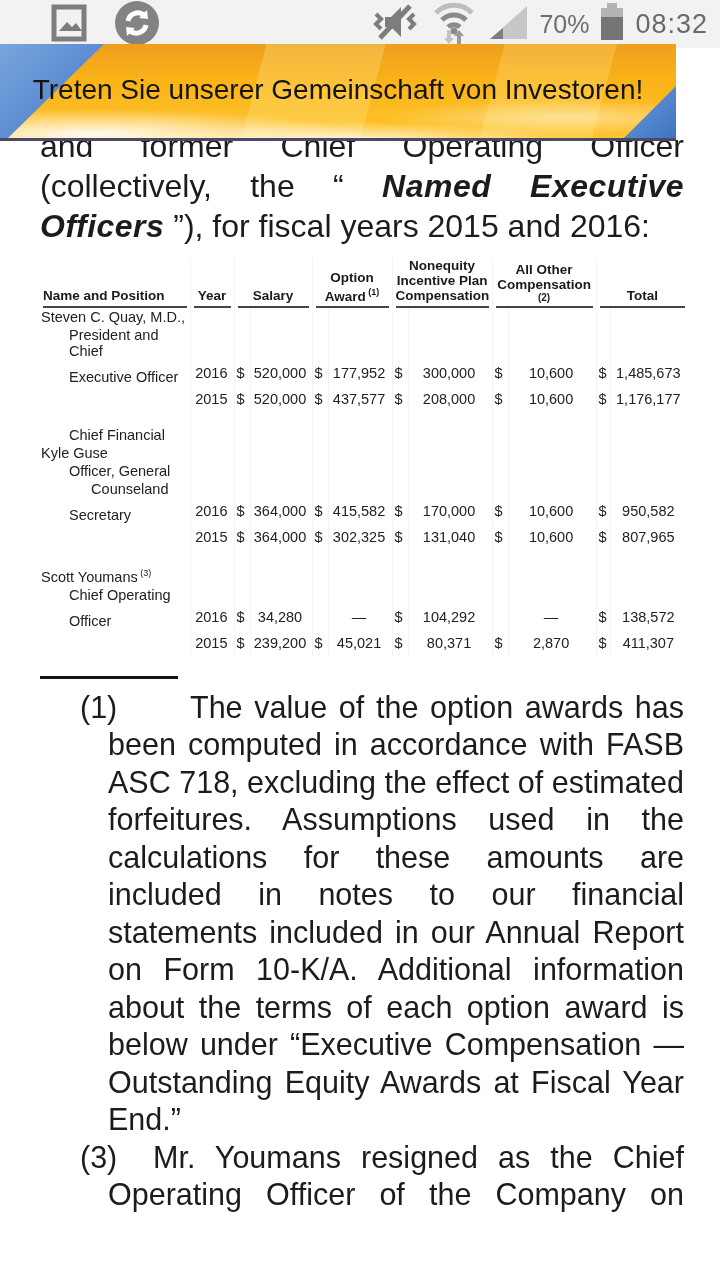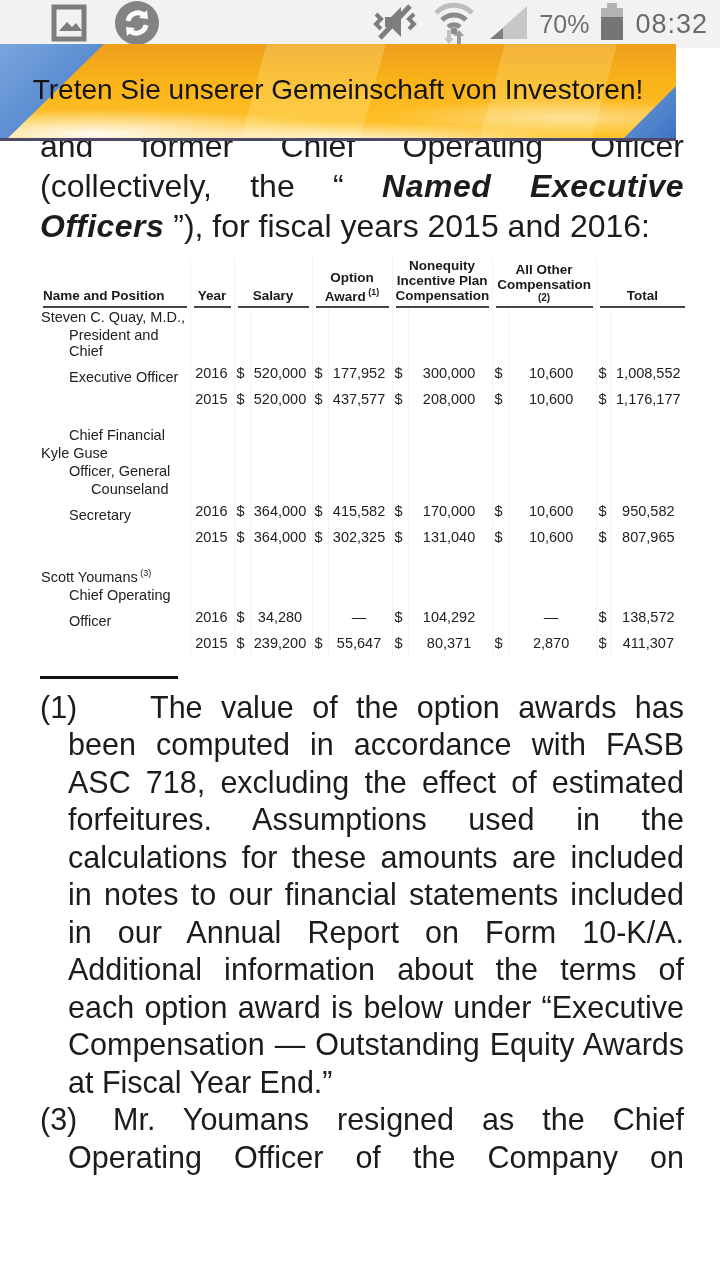--- a/index.html
+++ b/index.html
@@ -56,21 +56,21 @@
   .nc .ind{padding-left:28px;}
   .nc .split{display:flex;justify-content:flex-end;padding-left:28px;padding-right:20px;}
   .yr{text-align:right;padding:5px 6px 5px 0;vertical-align:bottom;}
   .md{text-align:left;padding:5px 0 5px 2px;vertical-align:bottom;}
   .ma{text-align:center;padding:5px 2px 5px 0;vertical-align:bottom;margin-top:18px;}
   tr.spacer td{height:12px;}
 
   
   .fn-divider{width:138px;height:3px;background:#141414;margin:20px 0 10px 0;}
   .footnotes{font-size:30.5px;line-height:37.5px;color:#1c1c1c;}
-  .footnote{text-align:justify;padding-left:28px;text-indent:-28px;}
+  .footnote{text-align:justify;padding-left:28px;text-indent:-28px;margin-left:40px;}
   .fn-marker{display:inline-block;text-indent:0;}
   .footnote:nth-child(1) .fn-marker{width:110px;}
   .footnote:nth-child(2) .fn-marker{width:73px;}
   .footnote:nth-child(3) .fn-marker{width:104px;}
   .footnote:last-child{text-align-last:justify;}
 </style>
 </head>
 <body>
 
 <div class="statusbar">
@@ -229,21 +229,21 @@
             <td class="yr">2016</td>
             <td class="md">$</td>
             <td class="ma">520,000</td>
             <td class="md">$</td>
             <td class="ma">177,952</td>
             <td class="md">$</td>
             <td class="ma">300,000</td>
             <td class="md">$</td>
             <td class="ma">10,600</td>
             <td class="md">$</td>
-            <td class="ma">1,008,552</td>
+            <td class="ma">1,485,673</td>
           </tr>
           <tr>
             <td class="nc"></td>
             <td class="yr">2015</td>
             <td class="md">$</td>
             <td class="ma">520,000</td>
             <td class="md">$</td>
             <td class="ma">437,577</td>
             <td class="md">$</td>
             <td class="ma">208,000</td>
@@ -424,21 +424,21 @@
             <td class="ma">—</td>
             <td class="md">$</td>
             <td class="ma">138,572</td>
           </tr>
           <tr>
             <td class="nc"></td>
             <td class="yr">2015</td>
             <td class="md">$</td>
             <td class="ma">239,200</td>
             <td class="md">$</td>
-            <td class="ma">55,647</td>
+            <td class="ma">45,021</td>
             <td class="md">$</td>
             <td class="ma">80,371</td>
             <td class="md">$</td>
             <td class="ma">2,870</td>
             <td class="md">$</td>
             <td class="ma">411,307</td>
           </tr>
         </tbody>
     </table>
 

